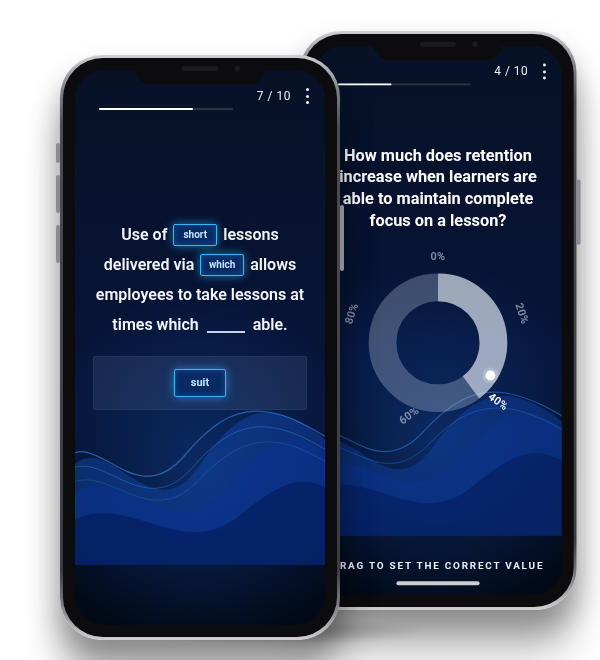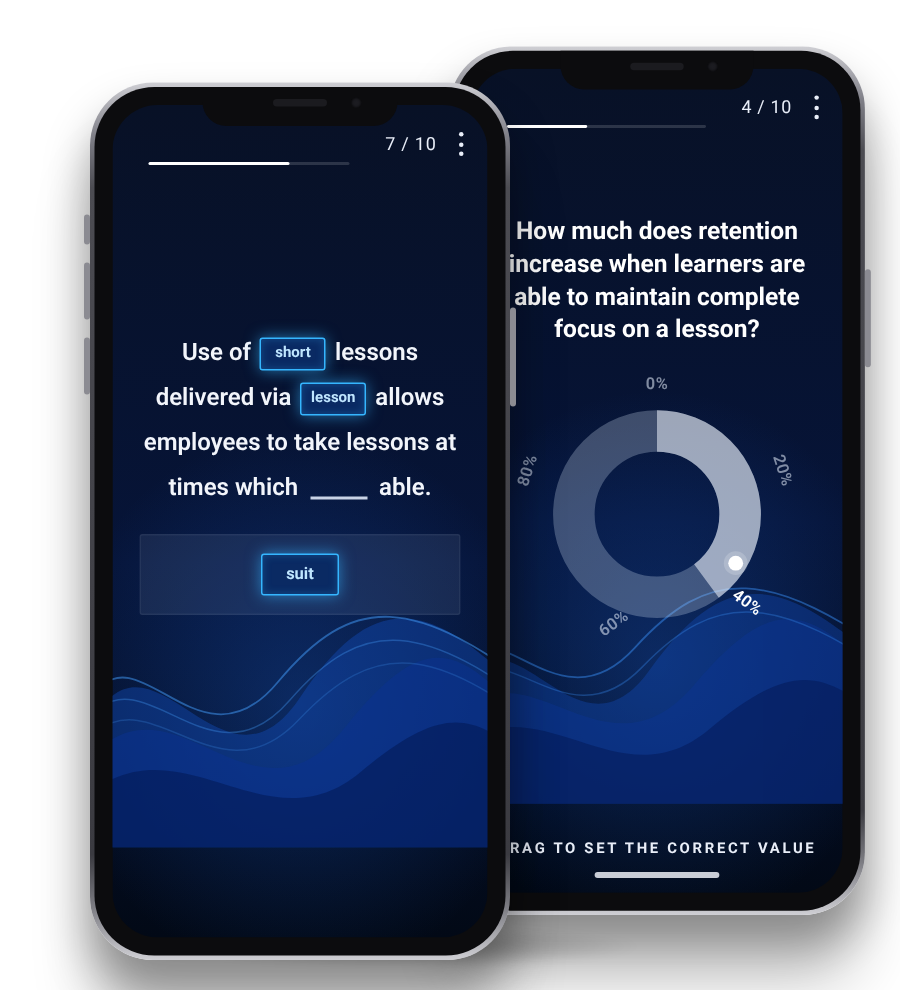--- a/index.html
+++ b/index.html
@@ -231,21 +231,21 @@
               <span></span>
               <span></span>
             </div>
         </div>
 
         <div class="content">
           <span class="sentence">
             <span>Use of </span>
             <span class="chip">short</span>
             <span> lessons delivered via </span>
-            <span class="chip">lesson</span>
+            <span class="chip">which</span>
             <span> allows employees to take lessons at times which </span>
             <span class="blank"></span>
             <span> able.</span>
           </span>
 
           <div class="tray">
             <span class="chip">suit</span>
           </div>
         </div>
 

